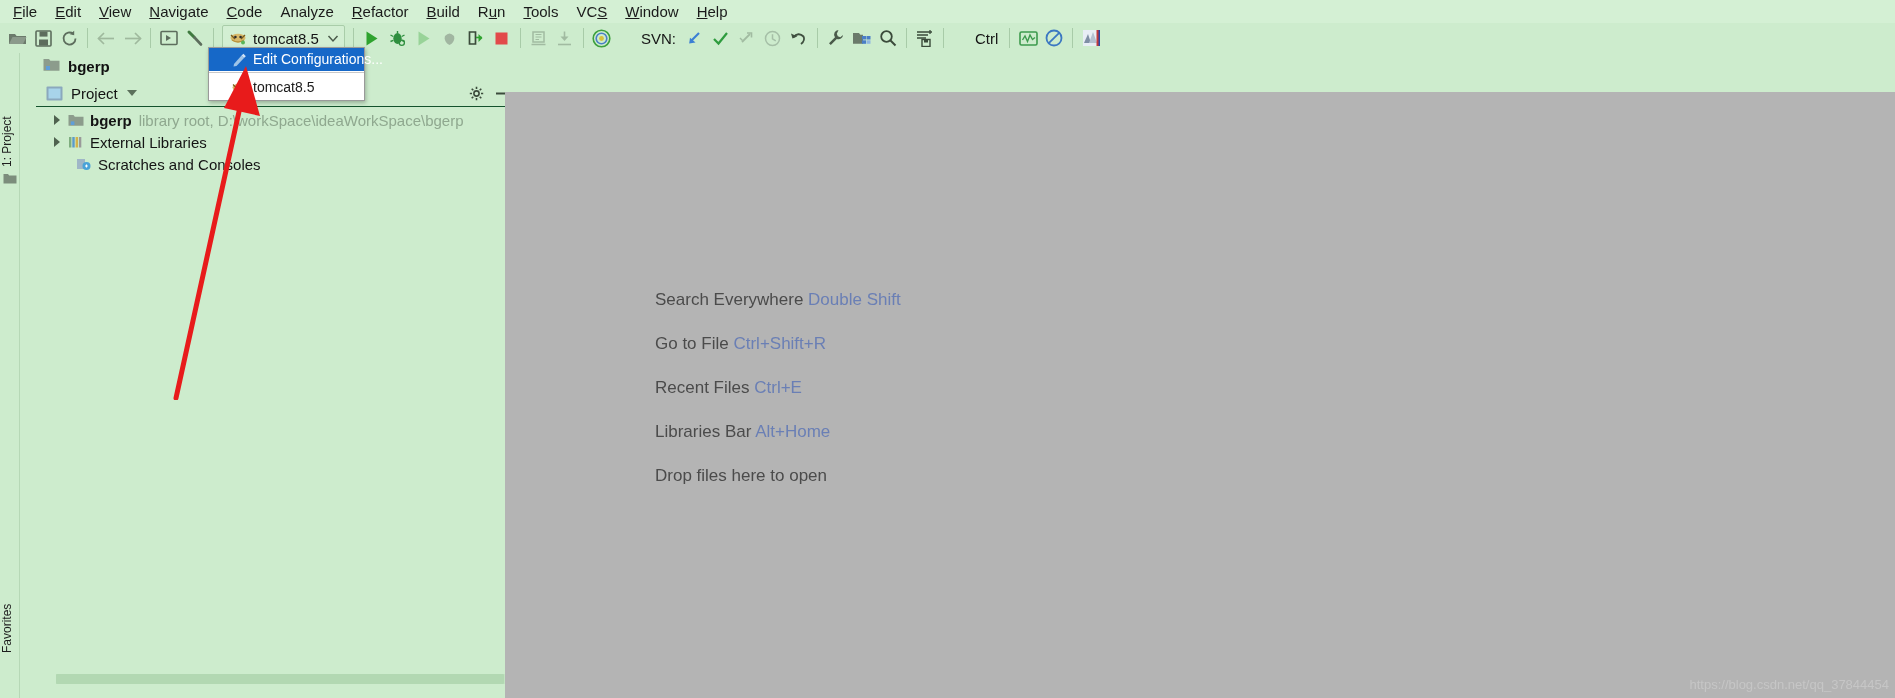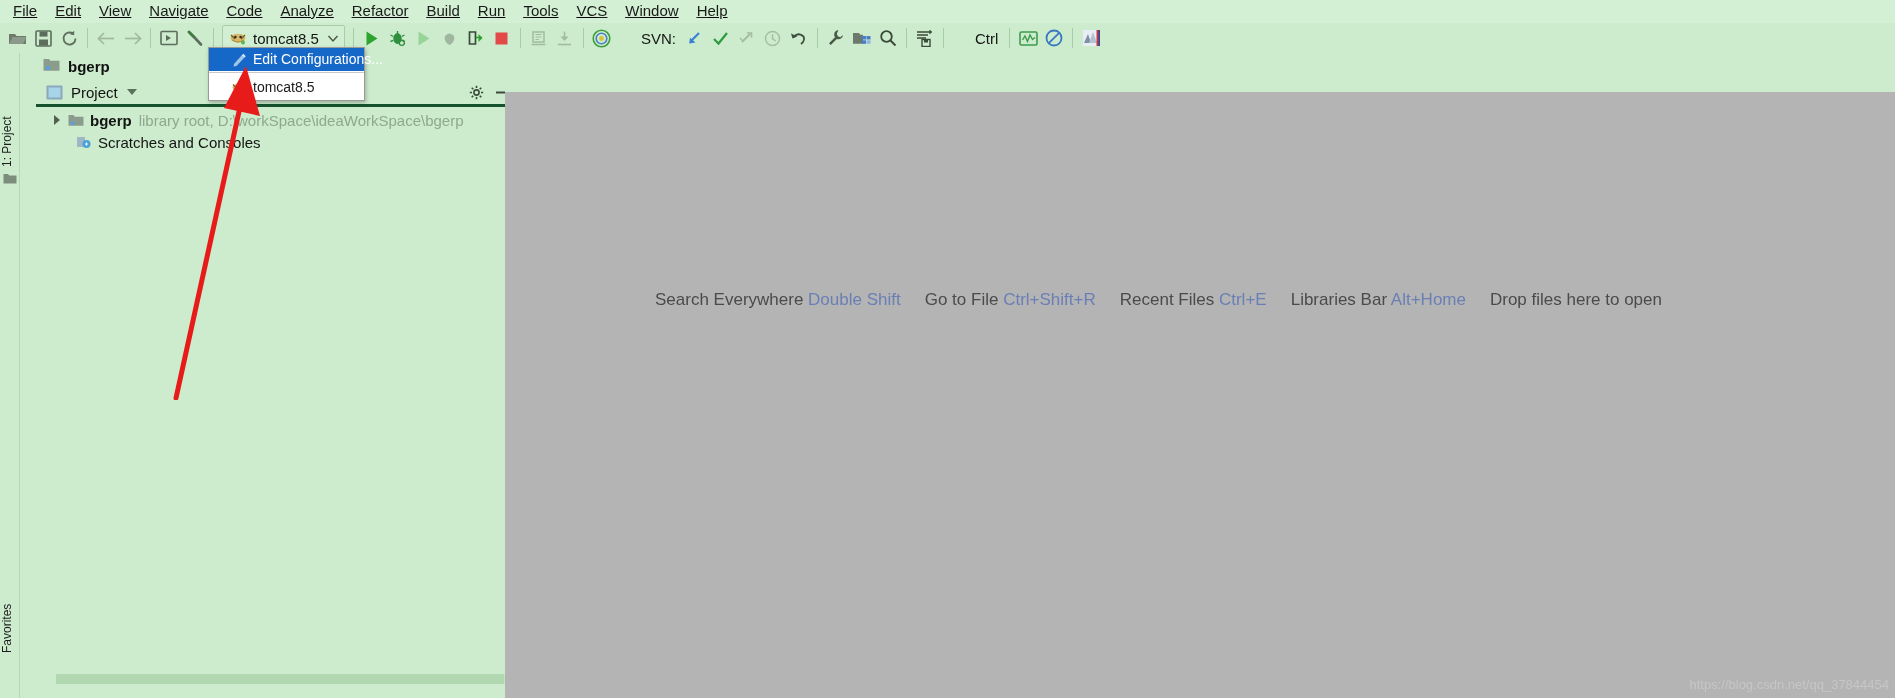--- a/index.html
+++ b/index.html
@@ -13,24 +13,23 @@
     position: relative;
     width: 1895px; height: 698px;
     background: #cdeccd;
   }
 
   
   .menubar {
     position: absolute; top: 0; left: 0;
     width: 1895px; height: 23px;
     background: #d4f0d4;
-    display: flex; 
+    display: flex; align-items: center;
     padding-left: 4px;
     box-sizing: border-box;
-    text-decoration: underline;
   }
   .menu-item {
     font-size: 15px;
     color: #1a1a1a;
     padding: 1px 9px;
     line-height: 19px;
     white-space: nowrap;
     cursor: default;
   }
   .menu-item u { text-decoration: underline; }
@@ -118,21 +117,21 @@
     padding-left: 7px; box-sizing: border-box;
   }
   .proj-title .t {
     font-size: 15px; font-weight: bold; color: #111;
     margin-left: 8px;
   }
   .proj-header {
     position: absolute; left: 0; top: 27px;
     width: 485px; height: 27px;
     display: flex; align-items: center;
-    border-bottom: 3px solid #14532d;
+    border-bottom: 1px solid #14532d;
     box-sizing: border-box;
   }
   .proj-header .ph-label {
     font-size: 15px; color: #121212; margin-left: 8px;
   }
   .caret-down {
     width: 0; height: 0;
     border-left: 5px solid transparent;
     border-right: 5px solid transparent;
     border-top: 6px solid #5b705b;
@@ -177,21 +176,21 @@
 
   
   .editor {
     position: absolute; left: 505px; top: 92px;
     width: 1390px; height: 606px;
     background: #b4b4b4;
   }
   .welcome {
     position: absolute;
     left: 150px; top: 198px;
-    display: flex; flex-direction: row;
+    display: flex; flex-direction: column;
     gap: 24px;
   }
   .w-line {
     font-size: 17px;
     color: #4b4b4b;
     white-space: nowrap;
     line-height: 20px;
   }
   .w-key { color: #6a7fb5; }
   .watermark {
@@ -564,20 +563,32 @@
         <span class="tree-ico">
           <svg width="16" height="14" viewBox="0 0 16 14">
             <path d="M0.5 2 h5 l1.3 1.7 H15.5 v9 H0.5z" fill="#8c9c8c"></path>
             <rect x="2.8" y="8.4" width="3.6" height="3.6" fill="#5f9fd8"></rect>
           </svg>
         </span>
         <span class="tree-label">bgerp</span>
         <span class="tree-sub">library root,  D:\workSpace\ideaWorkSpace\bgerp</span>
       </div>
 
+      <div class="tree-row">
+        <span class="arrow"></span>
+        <span class="tree-ico">
+          <svg width="16" height="14" viewBox="0 0 16 14">
+            <rect x="1" y="2" width="2.4" height="10.5" fill="#7fae7f"></rect>
+            <rect x="4.3" y="2" width="2.4" height="10.5" fill="#5b9bc9"></rect>
+            <rect x="7.6" y="2" width="2.4" height="10.5" fill="#d3b34a"></rect>
+            <rect x="10.9" y="2" width="2.4" height="10.5" fill="#9a9a9a"></rect>
+          </svg>
+        </span>
+        <span>External Libraries</span>
+      </div>
 
       <div class="tree-row indent2">
         <span class="tree-ico">
           <svg width="16" height="14" viewBox="0 0 16 14">
             <path d="M1 2 h8 v10 H1z" fill="#9fb6c7"></path>
             <circle cx="10.5" cy="9" r="4" fill="#4aa3d8"></circle>
             <path d="M9 9 L11.8 9 M10.5 7.5 L10.5 10.5" stroke="#fff" stroke-width="1.1"></path>
           </svg>
         </span>
         <span>Scratches and Consoles</span>

